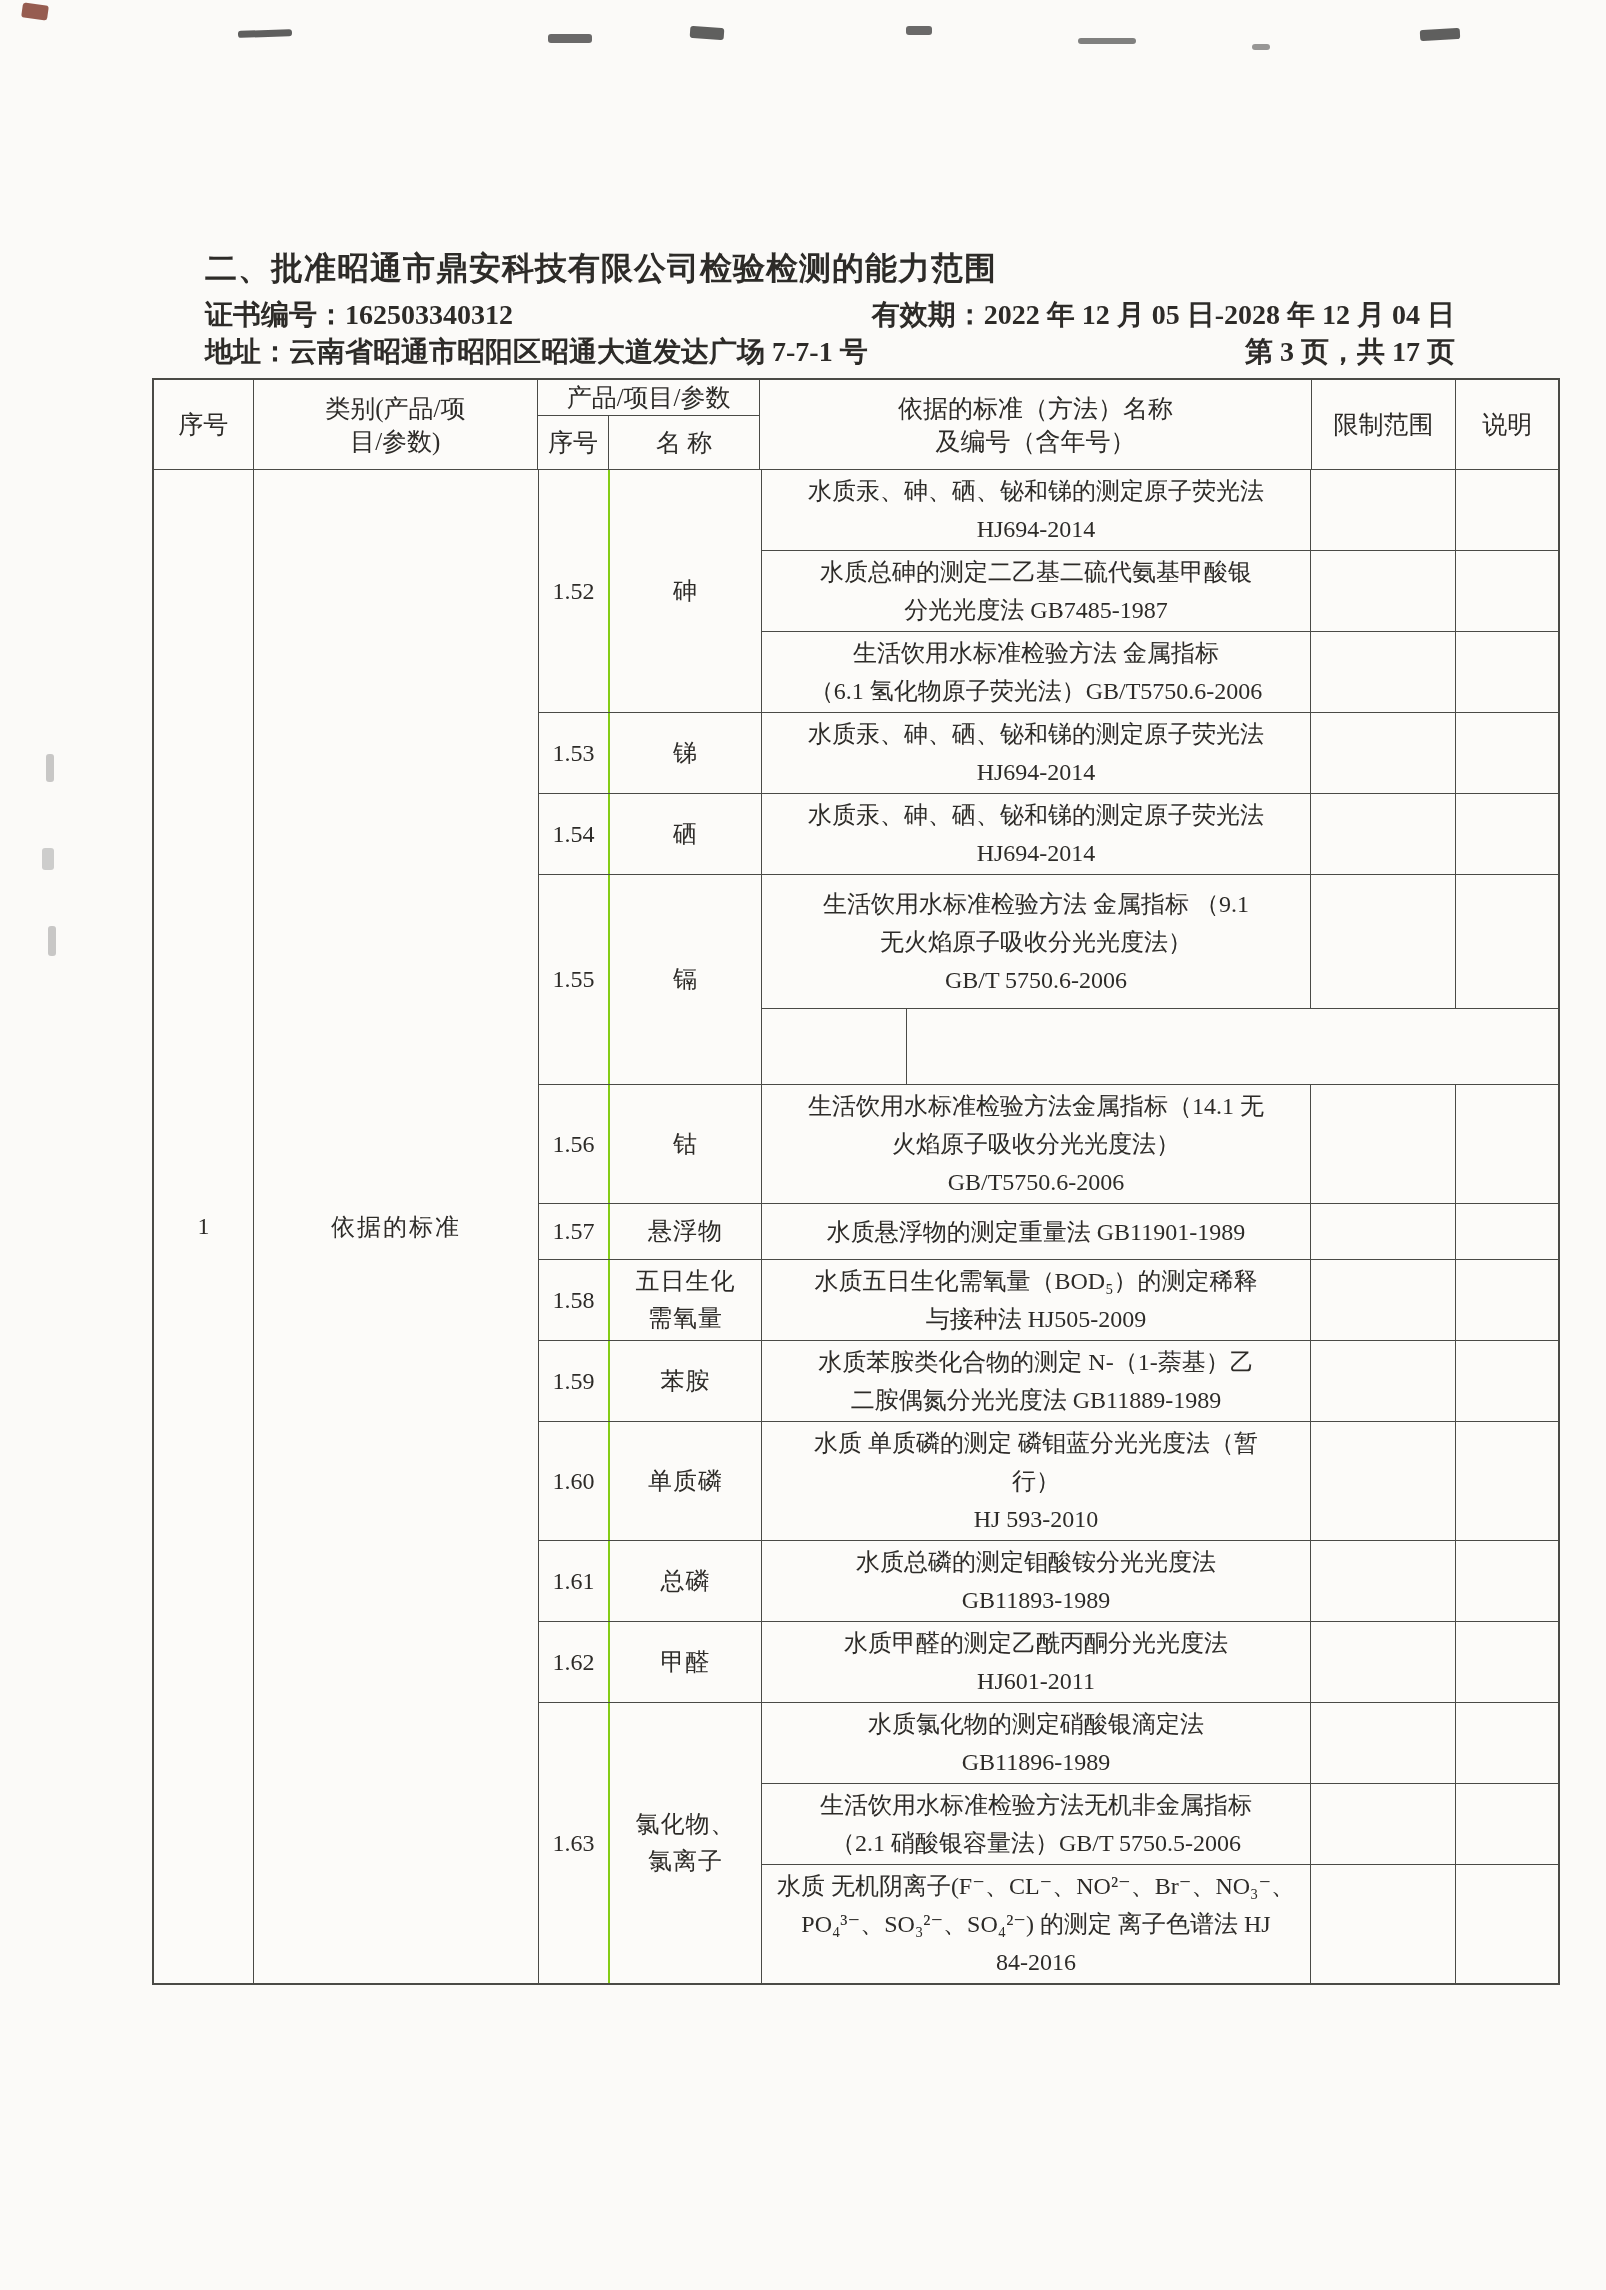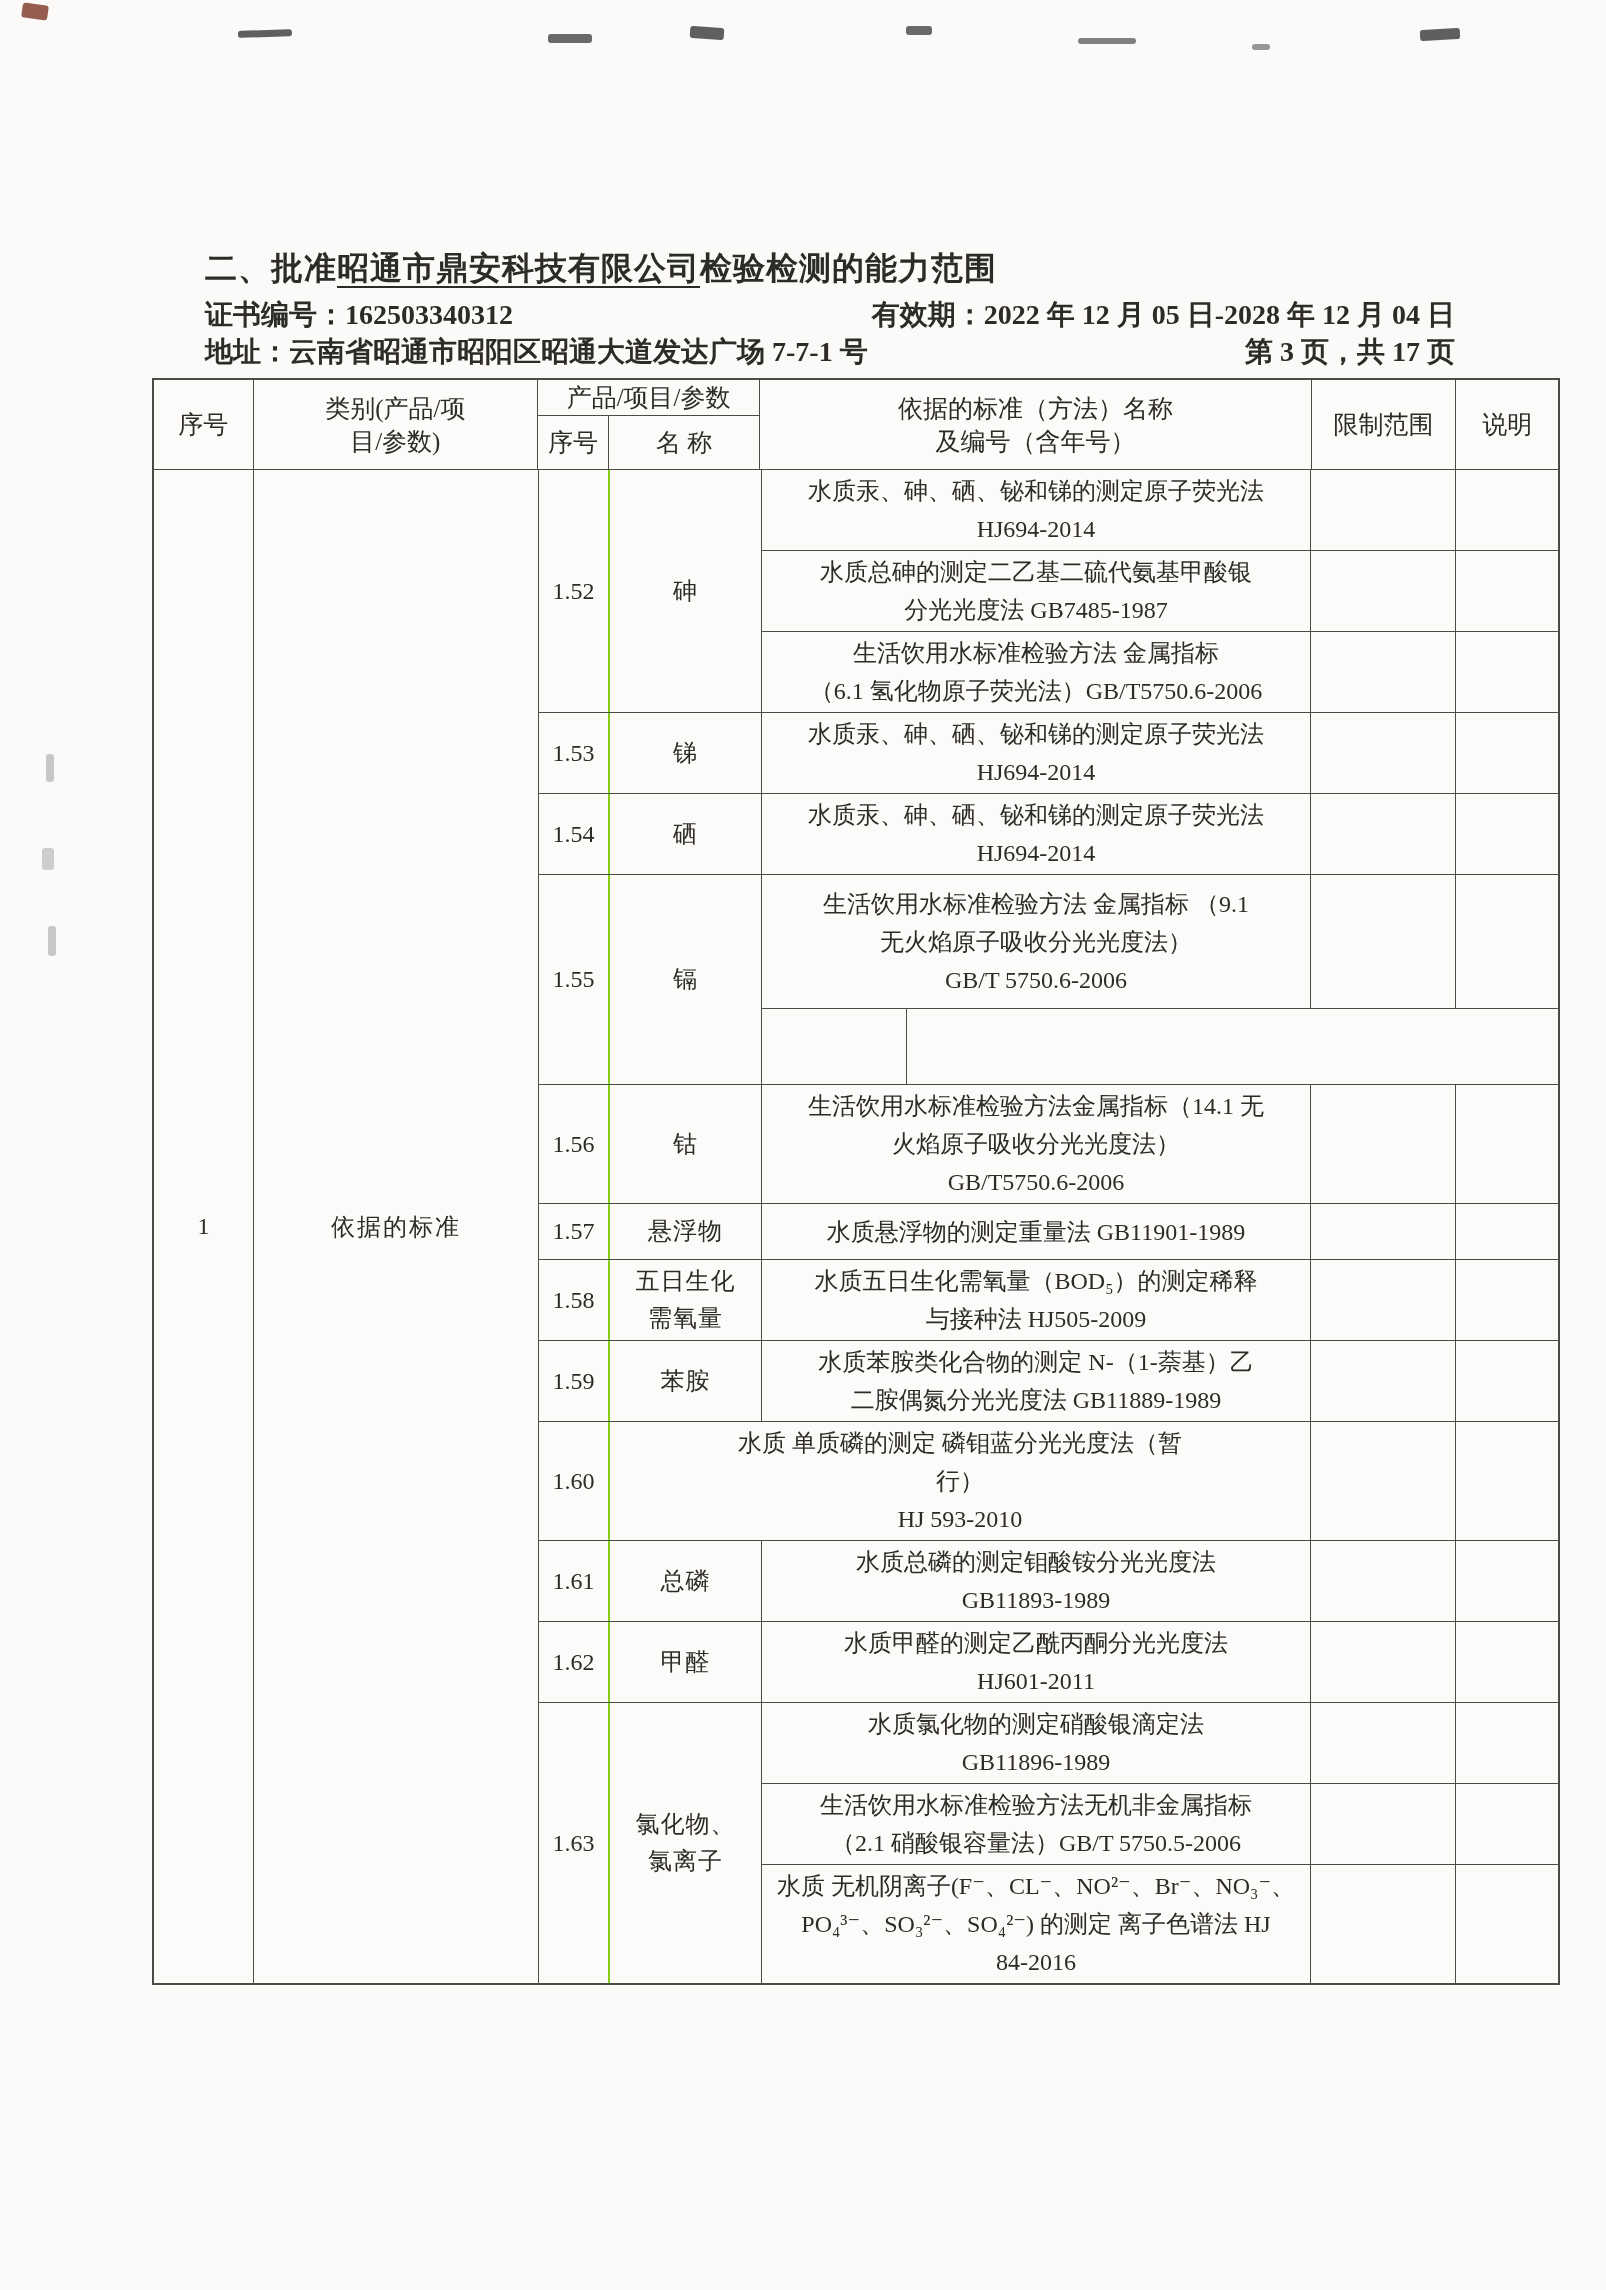--- a/index.html
+++ b/index.html
@@ -12,21 +12,21 @@
     overflow:hidden;
   }
   .page{position:absolute;inset:0;background:#fbfaf8}
 
   
   .art{position:absolute;border-radius:3px}
 
   
   .doc-head{position:absolute;left:205px;top:246px;width:1250px}
   .doc-title{font-size:32px;font-weight:bold;letter-spacing:1px;line-height:44px;white-space:nowrap}
-  .doc-title .underl{text-decoration:underline;text-underline-offset:7px;text-decoration-thickness:2px}
+  .doc-title .underl{text-underline-offset:7px;text-decoration-thickness:2px}
   .info-line{display:flex;justify-content:space-between;font-size:28px;font-weight:bold;line-height:37px;white-space:nowrap}
   .info-line.first{margin-top:6px}
 
   
   .cap-table{position:absolute;left:152px;top:378px;width:1408px;border:2px solid #4a4a46;background:#fcfbf9}
   .thead{display:flex;height:90px;border-bottom:1px solid #4a4a46;font-size:25px;font-weight:normal}
   .hc{display:flex;align-items:center;justify-content:center;border-right:1px solid #4a4a46;
       text-align:center;white-space:pre-line;line-height:33px}
   .w-no{width:100px}
   .w-cat{width:285px}
@@ -230,20 +230,21 @@
               <div class="std">水质苯胺类化合物的测定 N-（1-萘基）乙
 二胺偶氮分光光度法 GB11889-1989</div>
               <div class="limit"></div>
                 <div class="note"></div>
             </div>
           </div>
         </div>
 
         <div class="group">
           <div class="g-no">1.60</div>
+          <div class="g-name">单质磷</div>
           <div class="subrows">
             <div class="subrow" style="min-height:113px">
               <div class="std">水质 单质磷的测定 磷钼蓝分光光度法（暂
 行）
 HJ 593-2010</div>
               <div class="limit"></div>
                 <div class="note"></div>
             </div>
           </div>
         </div>

